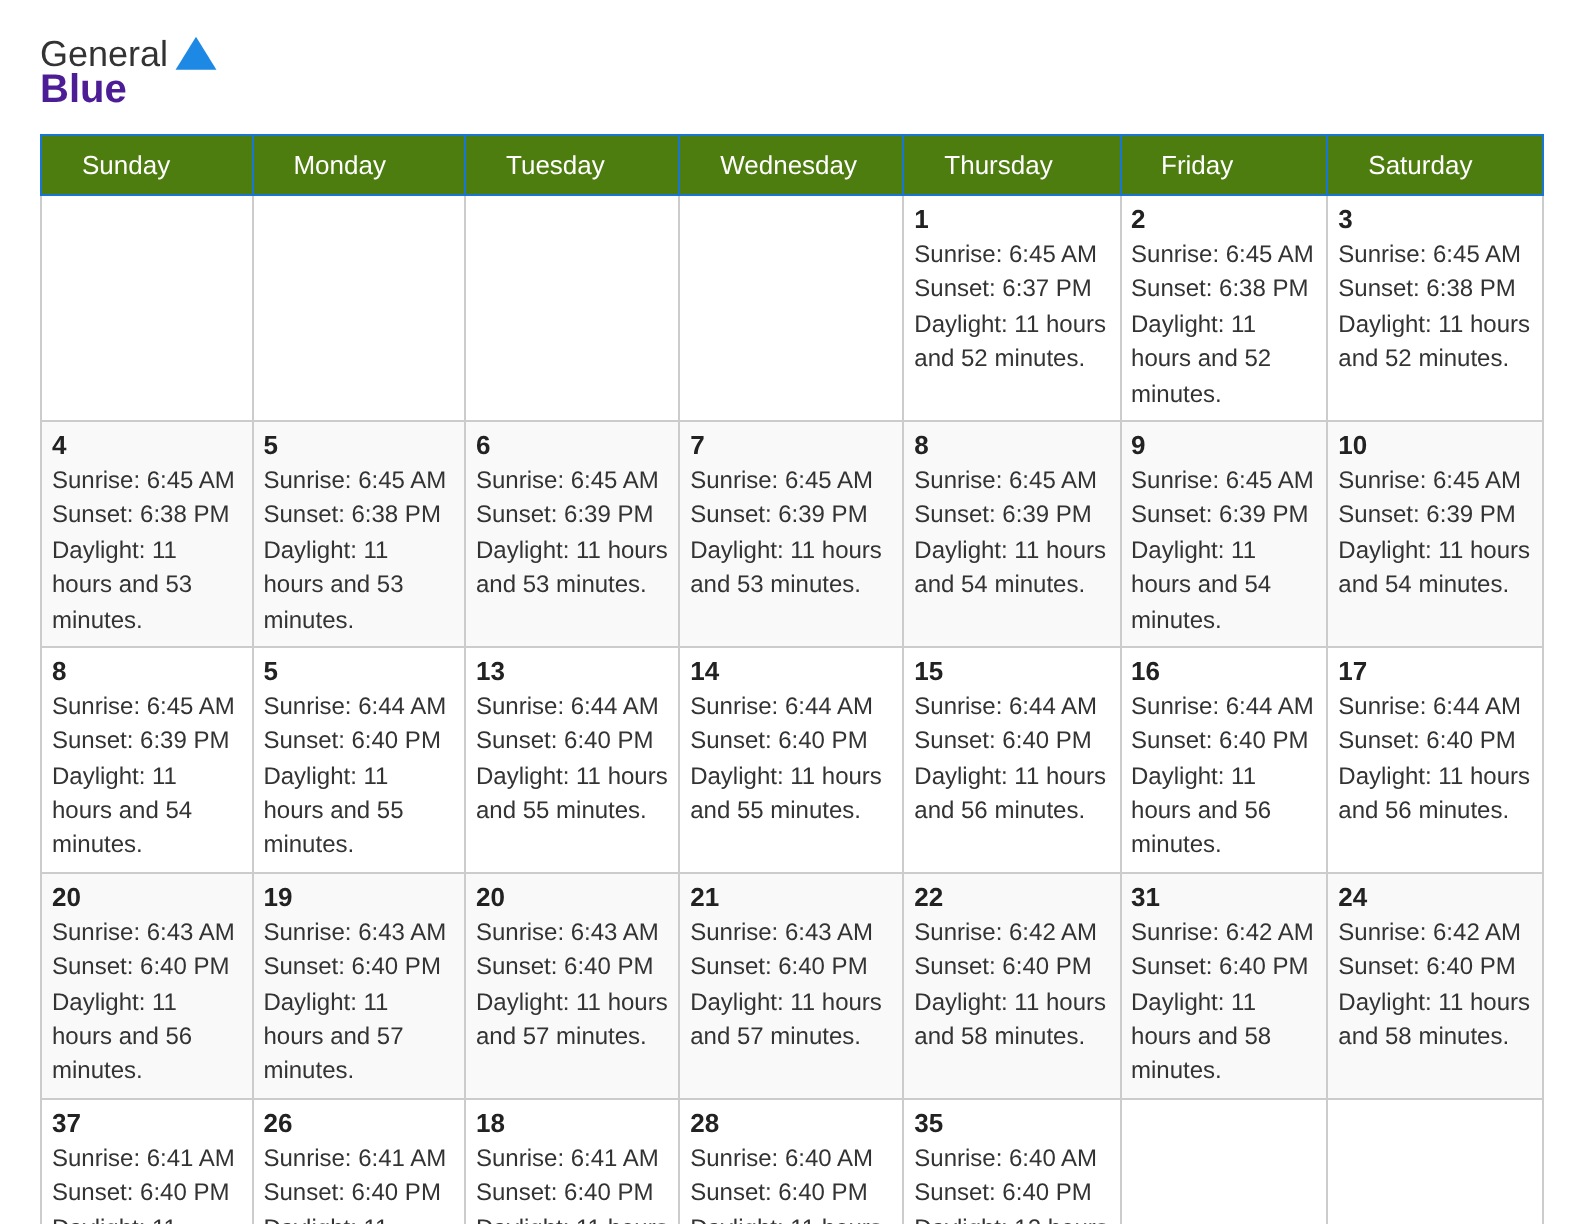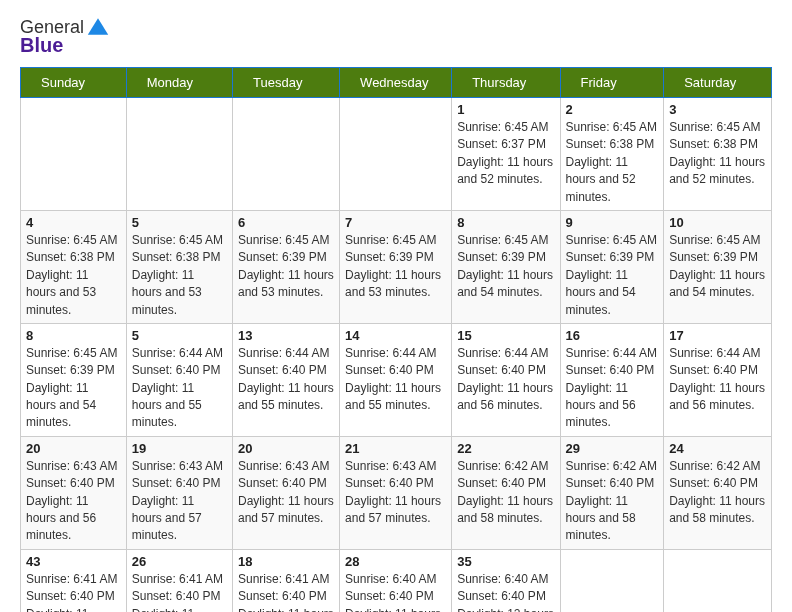--- a/index.html
+++ b/index.html
@@ -265,37 +265,37 @@
 and 57 minutes.</div>
         </td>
         <td>
           <div class="day-number">22</div>
           <div class="day-detail">Sunrise: 6:42 AM
 Sunset: 6:40 PM
 Daylight: 11 hours
 and 58 minutes.</div>
         </td>
         <td>
-          <div class="day-number">29</div>
+          <div class="day-number">31</div>
           <div class="day-detail">Sunrise: 6:42 AM
 Sunset: 6:40 PM
 Daylight: 11 hours
 and 58 minutes.</div>
         </td>
         <td>
           <div class="day-number">24</div>
           <div class="day-detail">Sunrise: 6:42 AM
 Sunset: 6:40 PM
 Daylight: 11 hours
 and 58 minutes.</div>
         </td>
       </tr>
       <tr>
         <td>
-          <div class="day-number">43</div>
+          <div class="day-number">37</div>
           <div class="day-detail">Sunrise: 6:41 AM
 Sunset: 6:40 PM
 Daylight: 11 hours
 and 58 minutes.</div>
         </td>
         <td>
           <div class="day-number">26</div>
           <div class="day-detail">Sunrise: 6:41 AM
 Sunset: 6:40 PM
 Daylight: 11 hours

